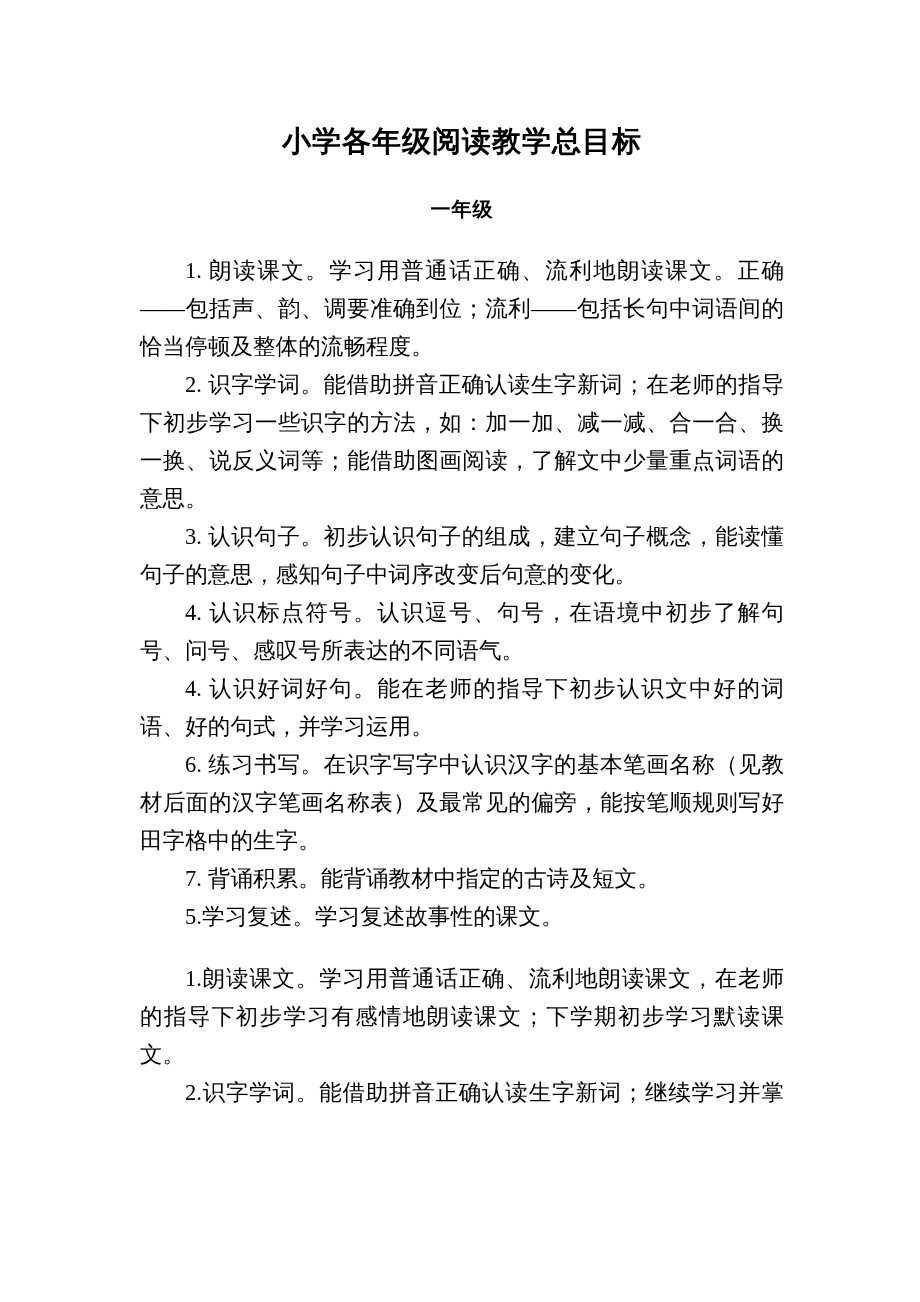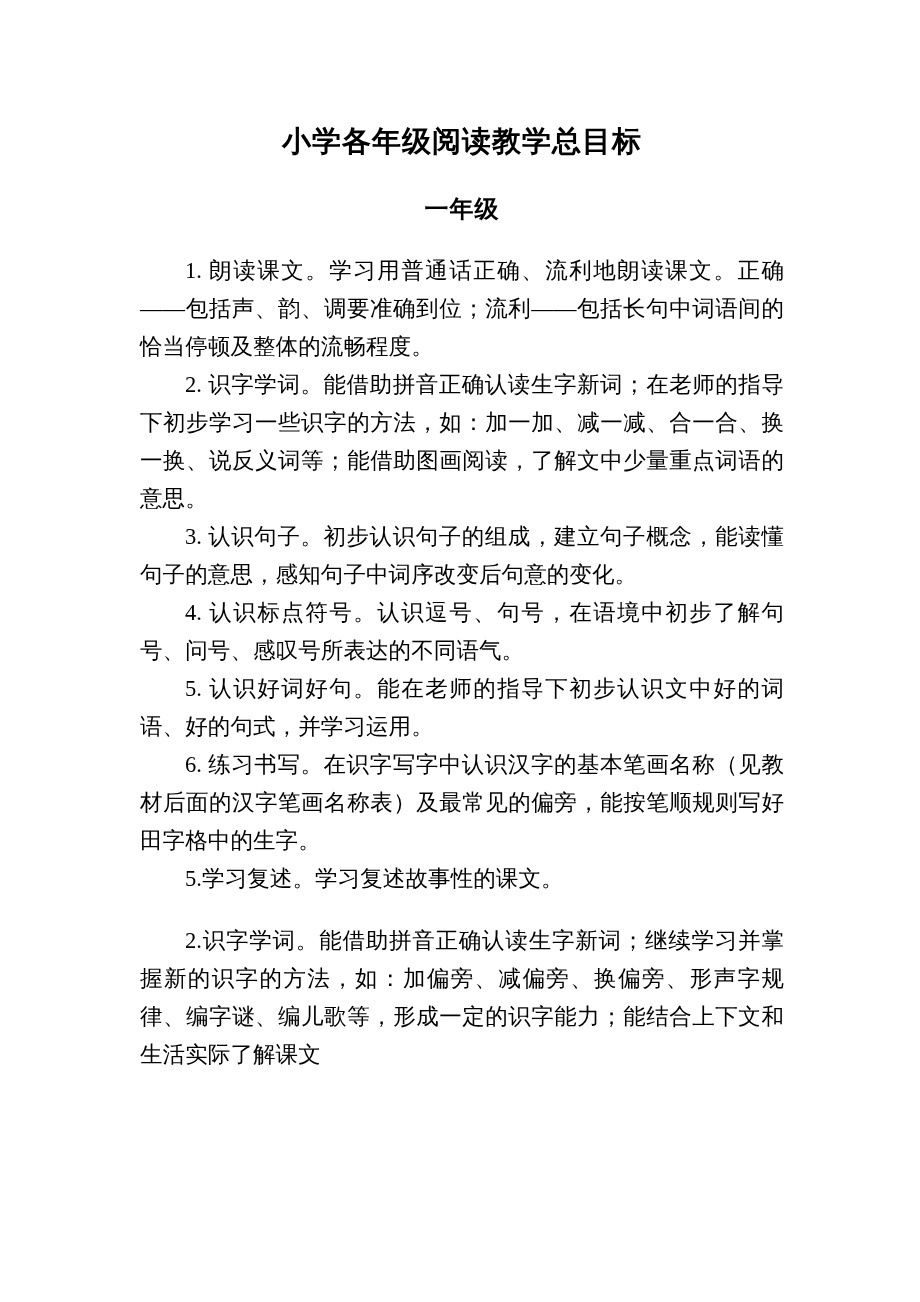--- a/index.html
+++ b/index.html
@@ -38,21 +38,21 @@
     margin: 0;
     padding-top: 122px;
     white-space: nowrap;
   }
 
   
   .grade-heading {
     text-align: center;
     font-family: "DejaVu Sans", "Liberation Sans", sans-serif;
     font-weight: 700;
-    font-size: 24px;
+    font-size: 20px;
     line-height: 38px;
     letter-spacing: 1px;
     margin: 0;
     white-space: nowrap;
   }
 
   .grade-heading.first {
     padding-top: 30px;
   }
 
@@ -90,24 +90,26 @@
 
     <h1 class="doc-title">小学各年级阅读教学总目标</h1>
 
     <h2 class="grade-heading first">一年级</h2>
 
     <div class="section-body">
       <p class="para">1. 朗读课文。学习用普通话正确、流利地朗读课文。正确——包括声、韵、调要准确到位；流利——包括长句中词语间的恰当停顿及整体的流畅程度。</p>
       <p class="para">2. 识字学词。能借助拼音正确认读生字新词；在老师的指导下初步学习一些识字的方法，如：加一加、减一减、合一合、换一换、说反义词等；能借助图画阅读，了解文中少量重点词语的意思。</p>
       <p class="para">3. 认识句子。初步认识句子的组成，建立句子概念，能读懂句子的意思，感知句子中词序改变后句意的变化。</p>
       <p class="para">4. 认识标点符号。认识逗号、句号，在语境中初步了解句号、问号、感叹号所表达的不同语气。</p>
-      <p class="para">5. 认识好词好句。能在老师的指导下初步认识文中好的词语、好的句式，并学习运用。</p>
+      <p class="para">4. 认识好词好句。能在老师的指导下初步认识文中好的词语、好的句式，并学习运用。</p>
       <p class="para">6. 练习书写。在识字写字中认识汉字的基本笔画名称（见教材后面的汉字笔画名称表）及最常见的偏旁，能按笔顺规则写好田字格中的生字。</p>
+      <p class="para">7. 背诵积累。能背诵教材中指定的古诗及短文。</p>
       <p class="para">5.学习复述。学习复述故事性的课文。</p>
     </div>
 
 
     <div class="section-body">
+      <p class="para">1.朗读课文。学习用普通话正确、流利地朗读课文，在老师的指导下初步学习有感情地朗读课文；下学期初步学习默读课文。</p>
       <p class="para truncated">2.识字学词。能借助拼音正确认读生字新词；继续学习并掌握新的识字的方法，如：加偏旁、减偏旁、换偏旁、形声字规律、编字谜、编儿歌等，形成一定的识字能力；能结合上下文和生活实际了解课文</p>
     </div>
 
   </div>
 </div>
 
 </body></html>

